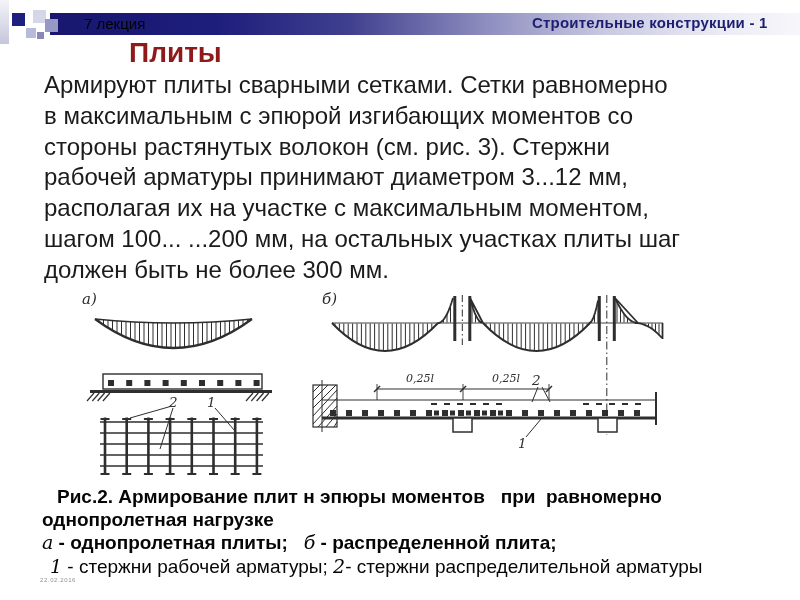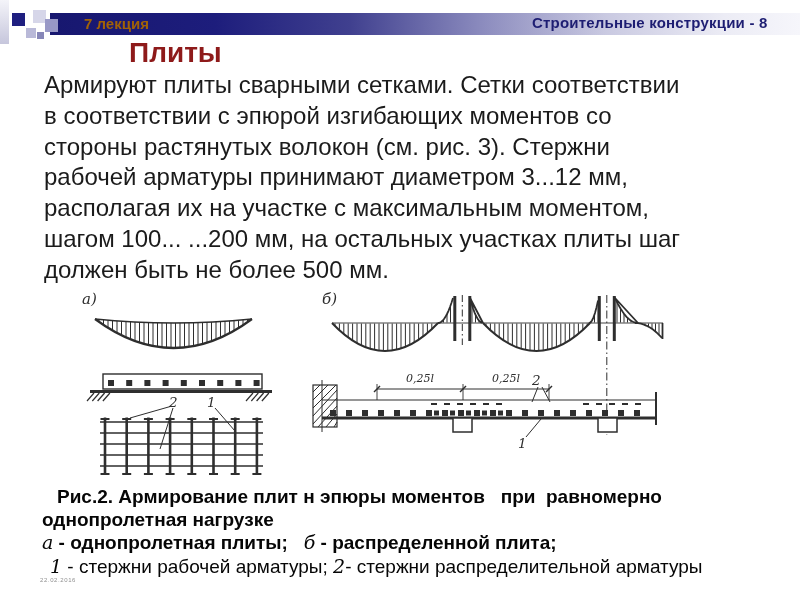--- a/index.html
+++ b/index.html
@@ -10,21 +10,21 @@
   
   .deco-vbar{left:0;top:0;width:9px;height:44px;background:linear-gradient(#f4f4f9,#c6c6dc);}
   .sq{position:absolute;}
   .sq-navy{left:12px;top:13px;width:13px;height:13px;background:#1f1f80;z-index:3;}
   .sq-light{left:33px;top:10px;width:13px;height:13px;background:#d6d6e9;z-index:3;}
   .sq-med{left:45px;top:19px;width:13px;height:13px;background:#9898c6;z-index:3;}
   .sq-c{left:26px;top:28px;width:10px;height:10px;background:#b9b9d8;z-index:3;}
   .sq-d{left:37px;top:32px;width:7px;height:7px;background:#8787b8;z-index:3;}
   .header-bar{left:50px;top:13px;width:750px;height:22px;z-index:1;
     background:linear-gradient(90deg,#17176f 0%,#1d1d7c 22%,#40408f 40%,#8d8dbf 58%,#c9c9e1 74%,#ececf5 90%,#f6f6fb 100%);}
-  .lecture-label{left:84px;top:15px;z-index:4;color:#a16207;font-weight:bold;font-size:15px;}
+  .lecture-label{left:84px;top:15px;z-index:4;color:#000000;font-weight:normal;font-size:15px;}
   .course-label{left:532px;top:14px;z-index:4;color:#1d1d72;font-weight:bold;font-size:15px;letter-spacing:.2px;}
 
   .page-title{left:129px;top:37px;font-size:28px;font-weight:bold;color:#8e1a1a;}
 
   .body-text{left:44px;top:70px;width:740px;font-size:24px;line-height:30.8px;color:#1b1b1b;}
   .body-text div{white-space:pre;}
 
   .fig{position:absolute;}
   .figlbl{font:italic 15px "DejaVu Serif",serif;fill:#2e2e2e;}
   .num{font:italic 13.5px "DejaVu Serif",serif;fill:#2e2e2e;}
@@ -47,32 +47,32 @@
 <div class="slide">
 
   <div class="abs deco-vbar"></div>
   <div class="sq sq-navy"></div>
   <div class="sq sq-light"></div>
   <div class="sq sq-med"></div>
   <div class="sq sq-c"></div>
   <div class="sq sq-d"></div>
   <div class="abs header-bar"></div>
   <div class="abs lecture-label">7 лекция</div>
-  <div class="abs course-label">Строительные конструкции - 8</div>
+  <div class="abs course-label">Строительные конструкции - 1</div>
 
   <div class="abs page-title">Плиты</div>
 
   <div class="abs body-text">
-    <div>Армируют плиты сварными сетками. Сетки соответствии</div>
-    <div>в соответствии с эпюрой изгибающих моментов со</div>
+    <div>Армируют плиты сварными сетками. Сетки равномерно</div>
+    <div>в максимальным с эпюрой изгибающих моментов со</div>
     <div>стороны растянутых волокон (см. рис. 3). Стержни</div>
     <div>рабочей арматуры принимают диаметром 3...12 мм,</div>
     <div>располагая их на участке с максимальным моментом,</div>
     <div>шагом 100... ...200 мм, на остальных участках плиты шаг</div>
-    <div>должен быть не более 500 мм.</div>
+    <div>должен быть не более 300 мм.</div>
   </div>
 
   <svg class="fig" style="left:60px;top:288px" width="230" height="192" viewBox="0 0 230 192">
     <g id="gA">
         <path d="M35,31 Q113.5,39 192,31" stroke="#2e2e2e" stroke-width="1.6" fill="none"></path>
         <path d="M35,31 Q113.5,89 192,31" stroke="#2e2e2e" stroke-width="2.2" fill="none"></path>
         <line x1="39" y1="31.397257495233074" x2="39" y2="33.880116840439776" stroke="#2e2e2e" stroke-width="1"></line>
         <line x1="43.5" y1="31.81934358391821" x2="43.5" y2="36.94024098340704" stroke="#2e2e2e" stroke-width="1"></line>
         <line x1="48" y1="32.215140573654104" x2="48" y2="39.80976915899225" stroke="#2e2e2e" stroke-width="1"></line>
         <line x1="52.5" y1="32.58464846444075" x2="52.5" y2="42.488701367195425" stroke="#2e2e2e" stroke-width="1"></line>

